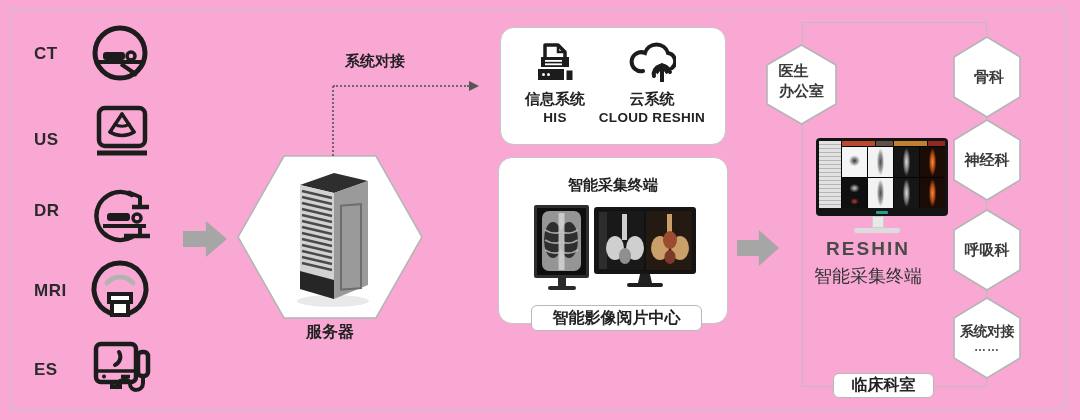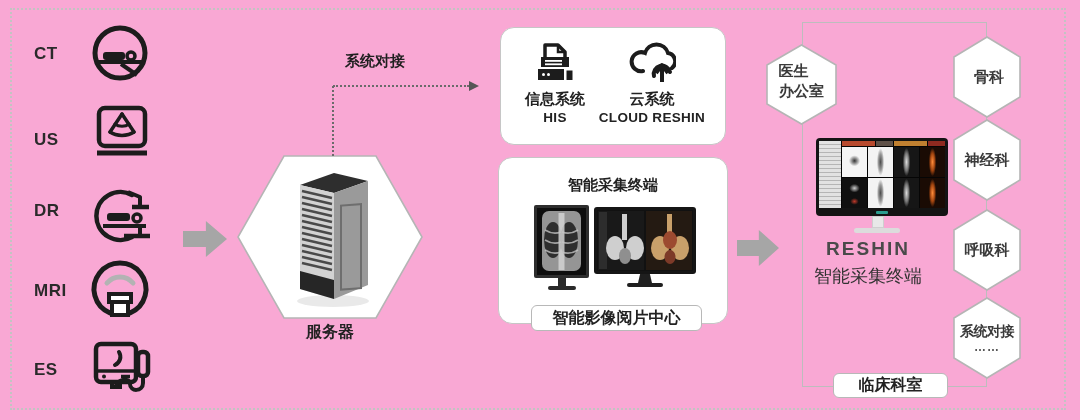--- a/index.html
+++ b/index.html
@@ -293,14 +293,14 @@
     <polygon points="34,1 67,21 67,61 34,81 1,61 1,21" fill="#fff" stroke="#b5b5b5" stroke-width="1.6"></polygon>
   </svg>
   <div class="abs hex-text ctr" style="left:953px; top:241px; width:68px;">呼吸科</div>
 
   <svg class="abs" style="left:953px; top:297px;" width="68" height="82" viewBox="0 0 68 82">
     <polygon points="34,1 67,21 67,61 34,81 1,61 1,21" fill="#fff" stroke="#b5b5b5" stroke-width="1.6"></polygon>
   </svg>
   <div class="abs hex-text-sm ctr" style="left:953px; top:323px; width:68px;">系统对接</div>
   <div class="abs hex-dots ctr" style="left:953px; top:340px; width:68px;">……</div>
 
-  <div class="abs tag-box" style="left:833px; top:373px; width:115px; height:25px;">临床科室</div>
+  <div class="abs tag-box" style="left:833px; top:373px; width:101px; height:25px;">临床科室</div>
 </div>
 
 </body></html>

